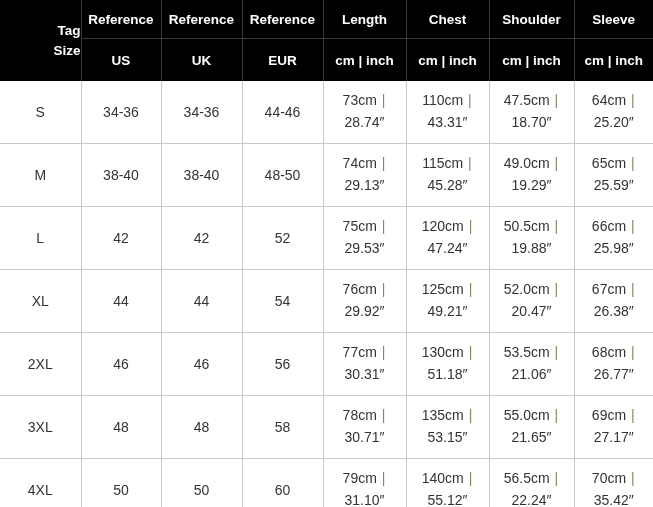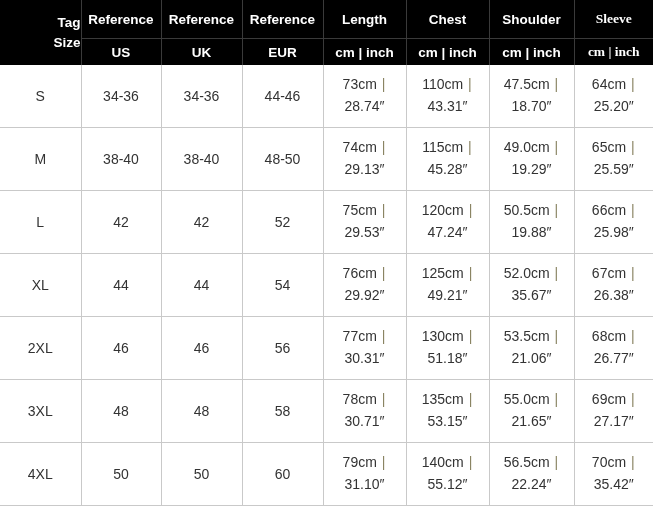--- a/index.html
+++ b/index.html
@@ -31,22 +31,22 @@
     border: 1px solid #3a3a3a;
   }
   #size-chart thead th.tagsize {
     border-left: none;
     border-top: none;
     border-bottom: none;
     line-height: 1.45;
     text-align: right;
   }
   #size-chart thead tr.r1 th { height: 38px; border-top: none; }
-  #size-chart thead tr.r2 th { height: 26px; border-bottom: none; }
-  #size-chart thead th.edge-r { border-right: none; font-family: Liberation Serif, serif; }
+  #size-chart thead tr.r2 th { height: 42px; border-bottom: none; }
+  #size-chart thead th.edge-r { border-right: none; }
 
   
   #size-chart tbody td {
     height: 62px;
     border: 1px solid #c9c9c9;
     text-align: center;
     vertical-align: middle;
     color: #333333;
     font-size: 14px;
     padding: 0;
@@ -169,21 +169,21 @@
         <td>44</td>
         <td>44</td>
         <td>54</td>
         <td>
           <div class="meas"><span>76cm</span><span class="sep"> | </span><span>29.92″</span></div>
         </td>
         <td>
           <div class="meas"><span>125cm</span><span class="sep"> | </span><span>49.21″</span></div>
         </td>
         <td>
-          <div class="meas"><span>52.0cm</span><span class="sep"> | </span><span>35.67″</span></div>
+          <div class="meas"><span>52.0cm</span><span class="sep"> | </span><span>20.47″</span></div>
         </td>
         <td class="edge-r">
           <div class="meas"><span>67cm</span><span class="sep"> | </span><span>26.38″</span></div>
         </td>
       </tr>
       <tr>
         <td class="c-tag">2XL</td>
         <td>46</td>
         <td>46</td>
         <td>56</td>

